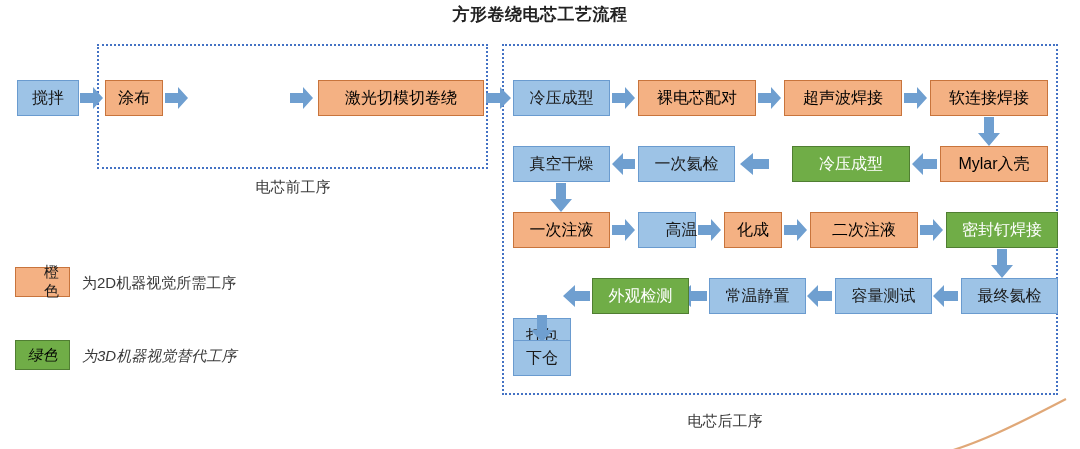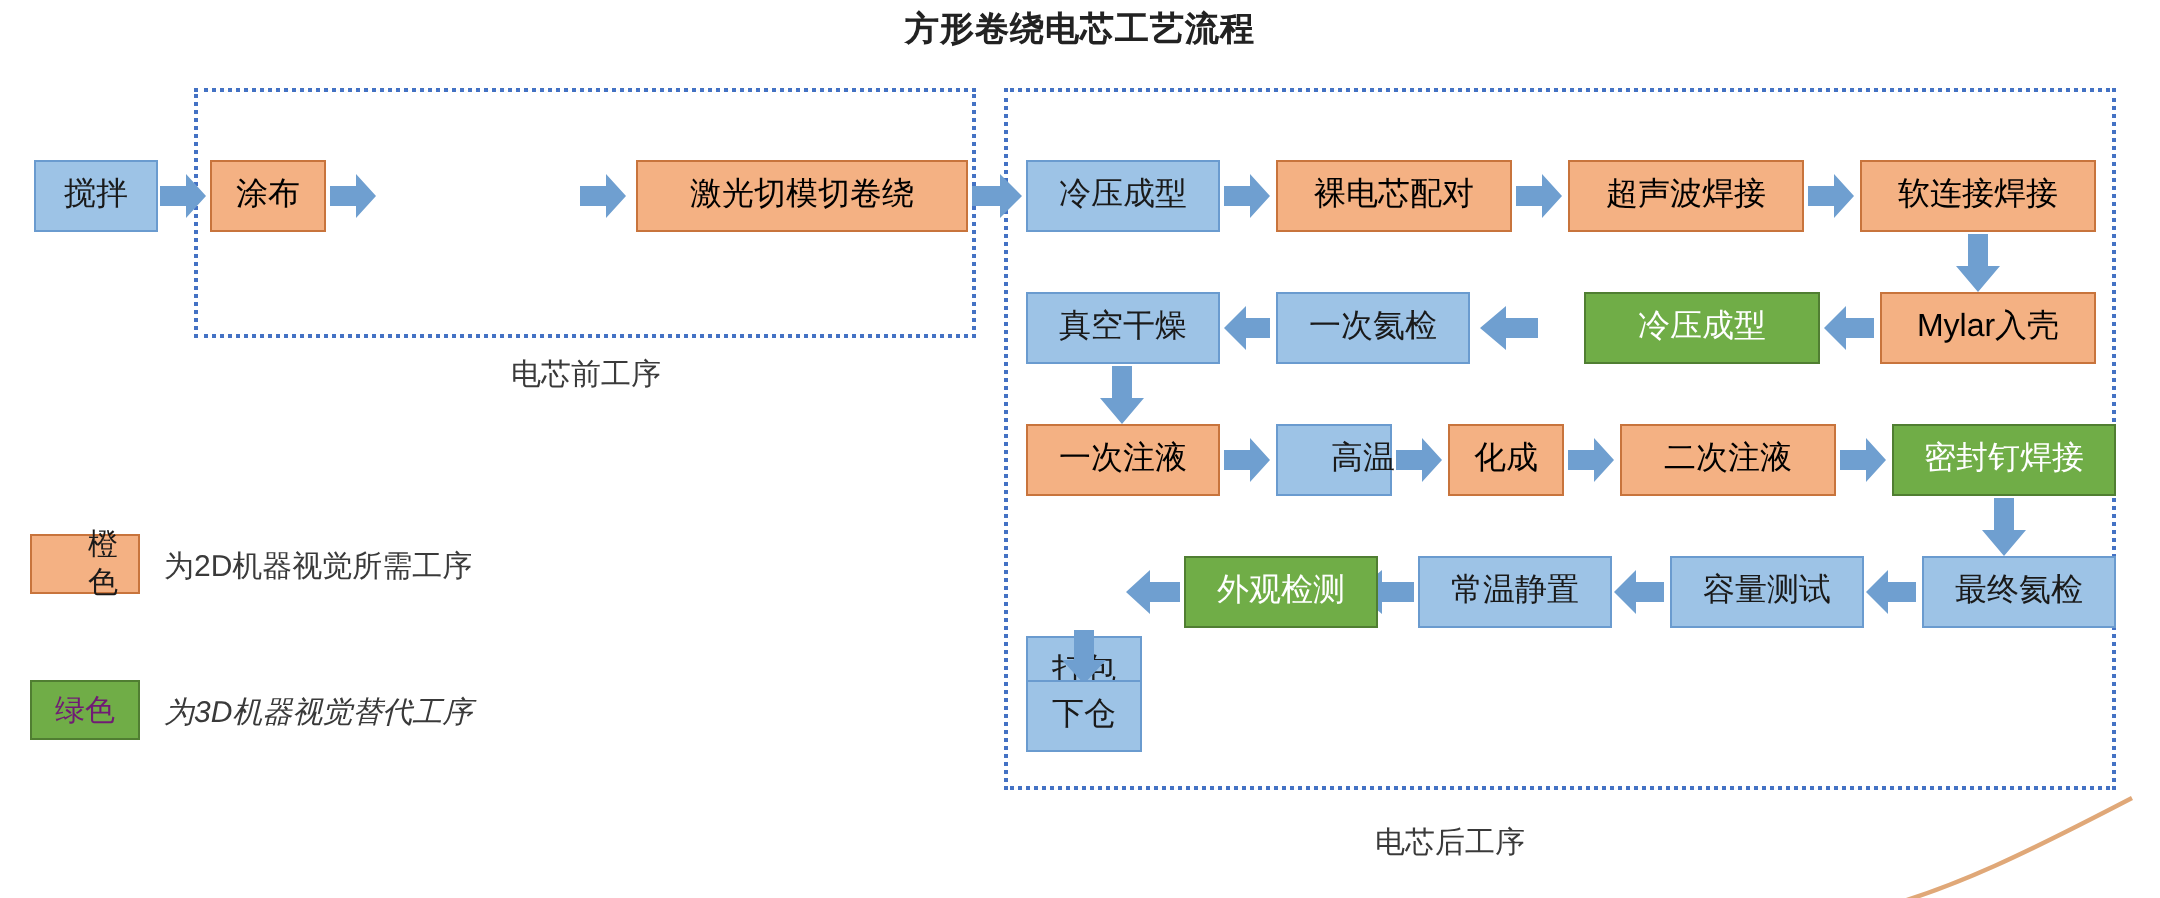--- a/index.html
+++ b/index.html
@@ -33,21 +33,21 @@
   .node.green{background:#70AD47;border-color:#507E32;color:#ffffff;}
 
   .arrow{position:absolute;}
 
   .legend-swatch{
     position:absolute;box-sizing:border-box;display:flex;
     align-items:center;justify-content:center;
     font-size:15px;border-width:1px;border-style:solid;
   }
   .legend-swatch.orange{background:#F4B183;border-color:#C8743C;color:#1a1a1a;padding-left:28px;}
-  .legend-swatch.green{background:#70AD47;border-color:#507E32;color:#701a75;}
+  .legend-swatch.green{background:#70AD47;border-color:#507E32;color:#000000;font-style:italic;}
   .legend-text{position:absolute;font-size:15px;color:#3a3a3a;white-space:nowrap;}
 
   .corner-line{position:absolute;right:-6px;bottom:-8px;width:150px;height:60px;}
 </style>
 </head>
 <body>
 
 <div id="canvas">
 
   <div class="title">方形卷绕电芯工艺流程</div>

